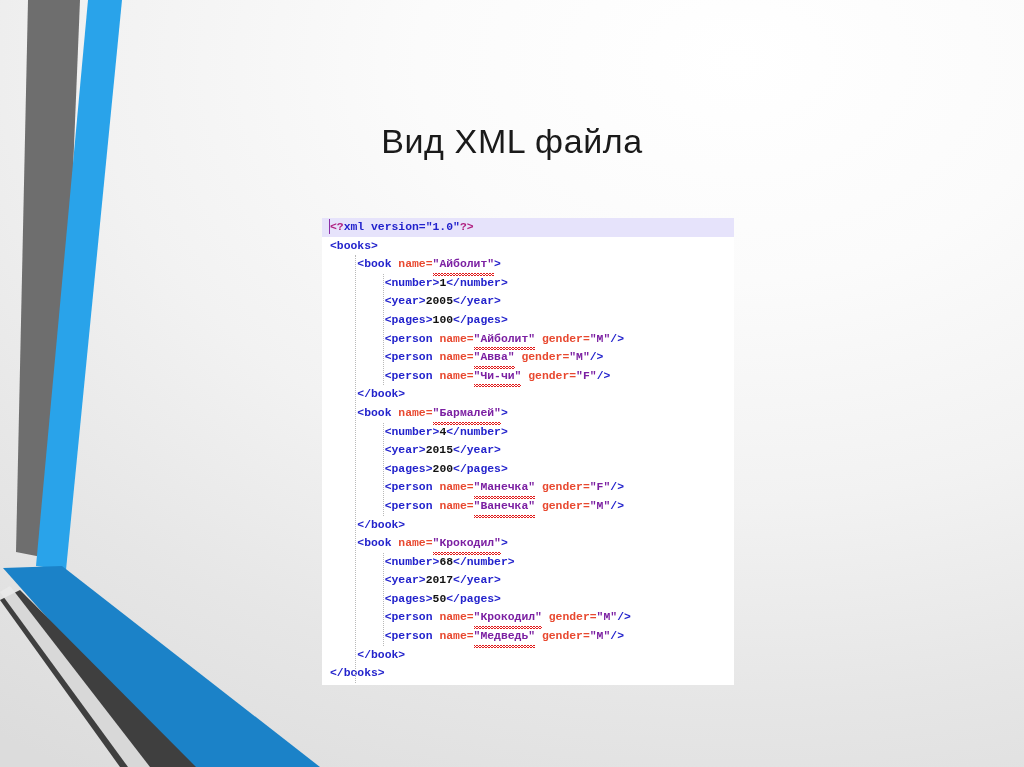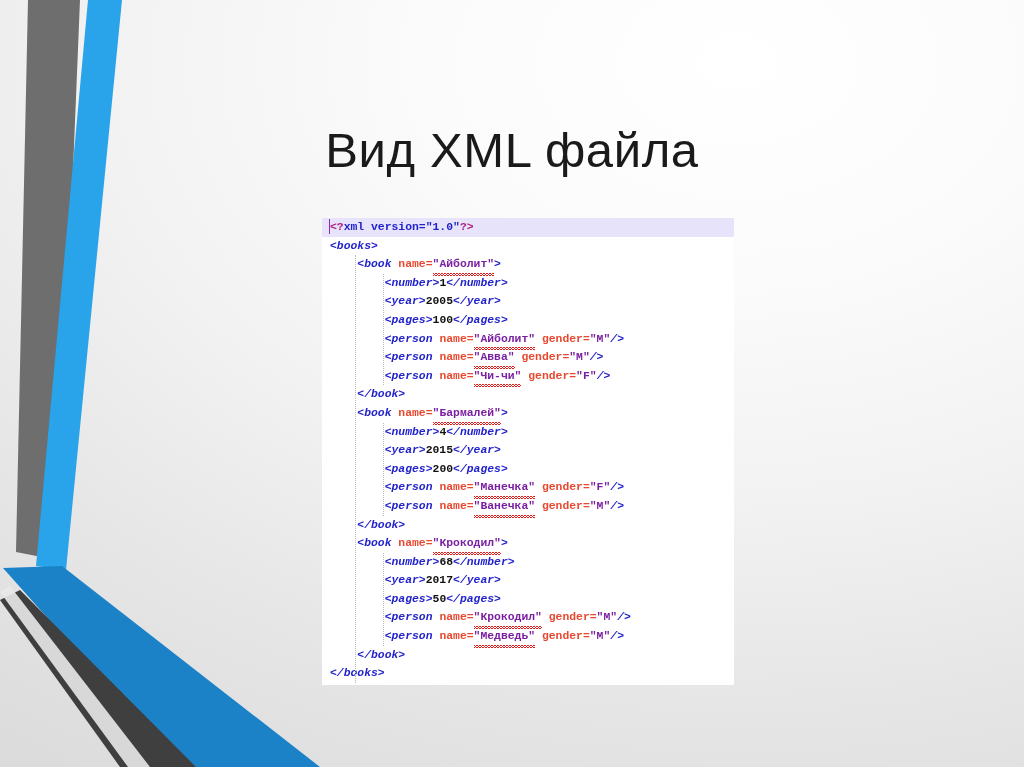--- a/index.html
+++ b/index.html
@@ -31,21 +31,21 @@
     pointer-events: none;
   }
 
   
   .title {
     position: absolute;
     left: 0;
     top: 122px;
     width: 1024px;
     text-align: center;
-    font-size: 49px;
+    font-size: 34px;
     font-weight: 400;
     letter-spacing: 0.6px;
     color: #1a1a1a;
     font-family: "Liberation Sans", sans-serif;
     line-height: 1.15;
   }
 
   
   .code-panel {
     position: absolute;
@@ -91,21 +91,21 @@
   }
 
   
   .guide {
     position: absolute;
     width: 0px;
     border-left: 1px dotted #b9b9b9;
   }
 
   
-  .tag      { color: #2222cc; font-style: italic; }
+  .tag      { color: #2222cc; }
   .attr     { color: #e8482f; margin-top: 28px; }
   .val      { color: #7b1fa2; position: relative; }
   .txt      { color: #111111; }
   .decl     { color: #2222cc; }
   .declpunc { color: #b02080; }
 
   
   .sq {
     position: relative;
     display: inline-block;

